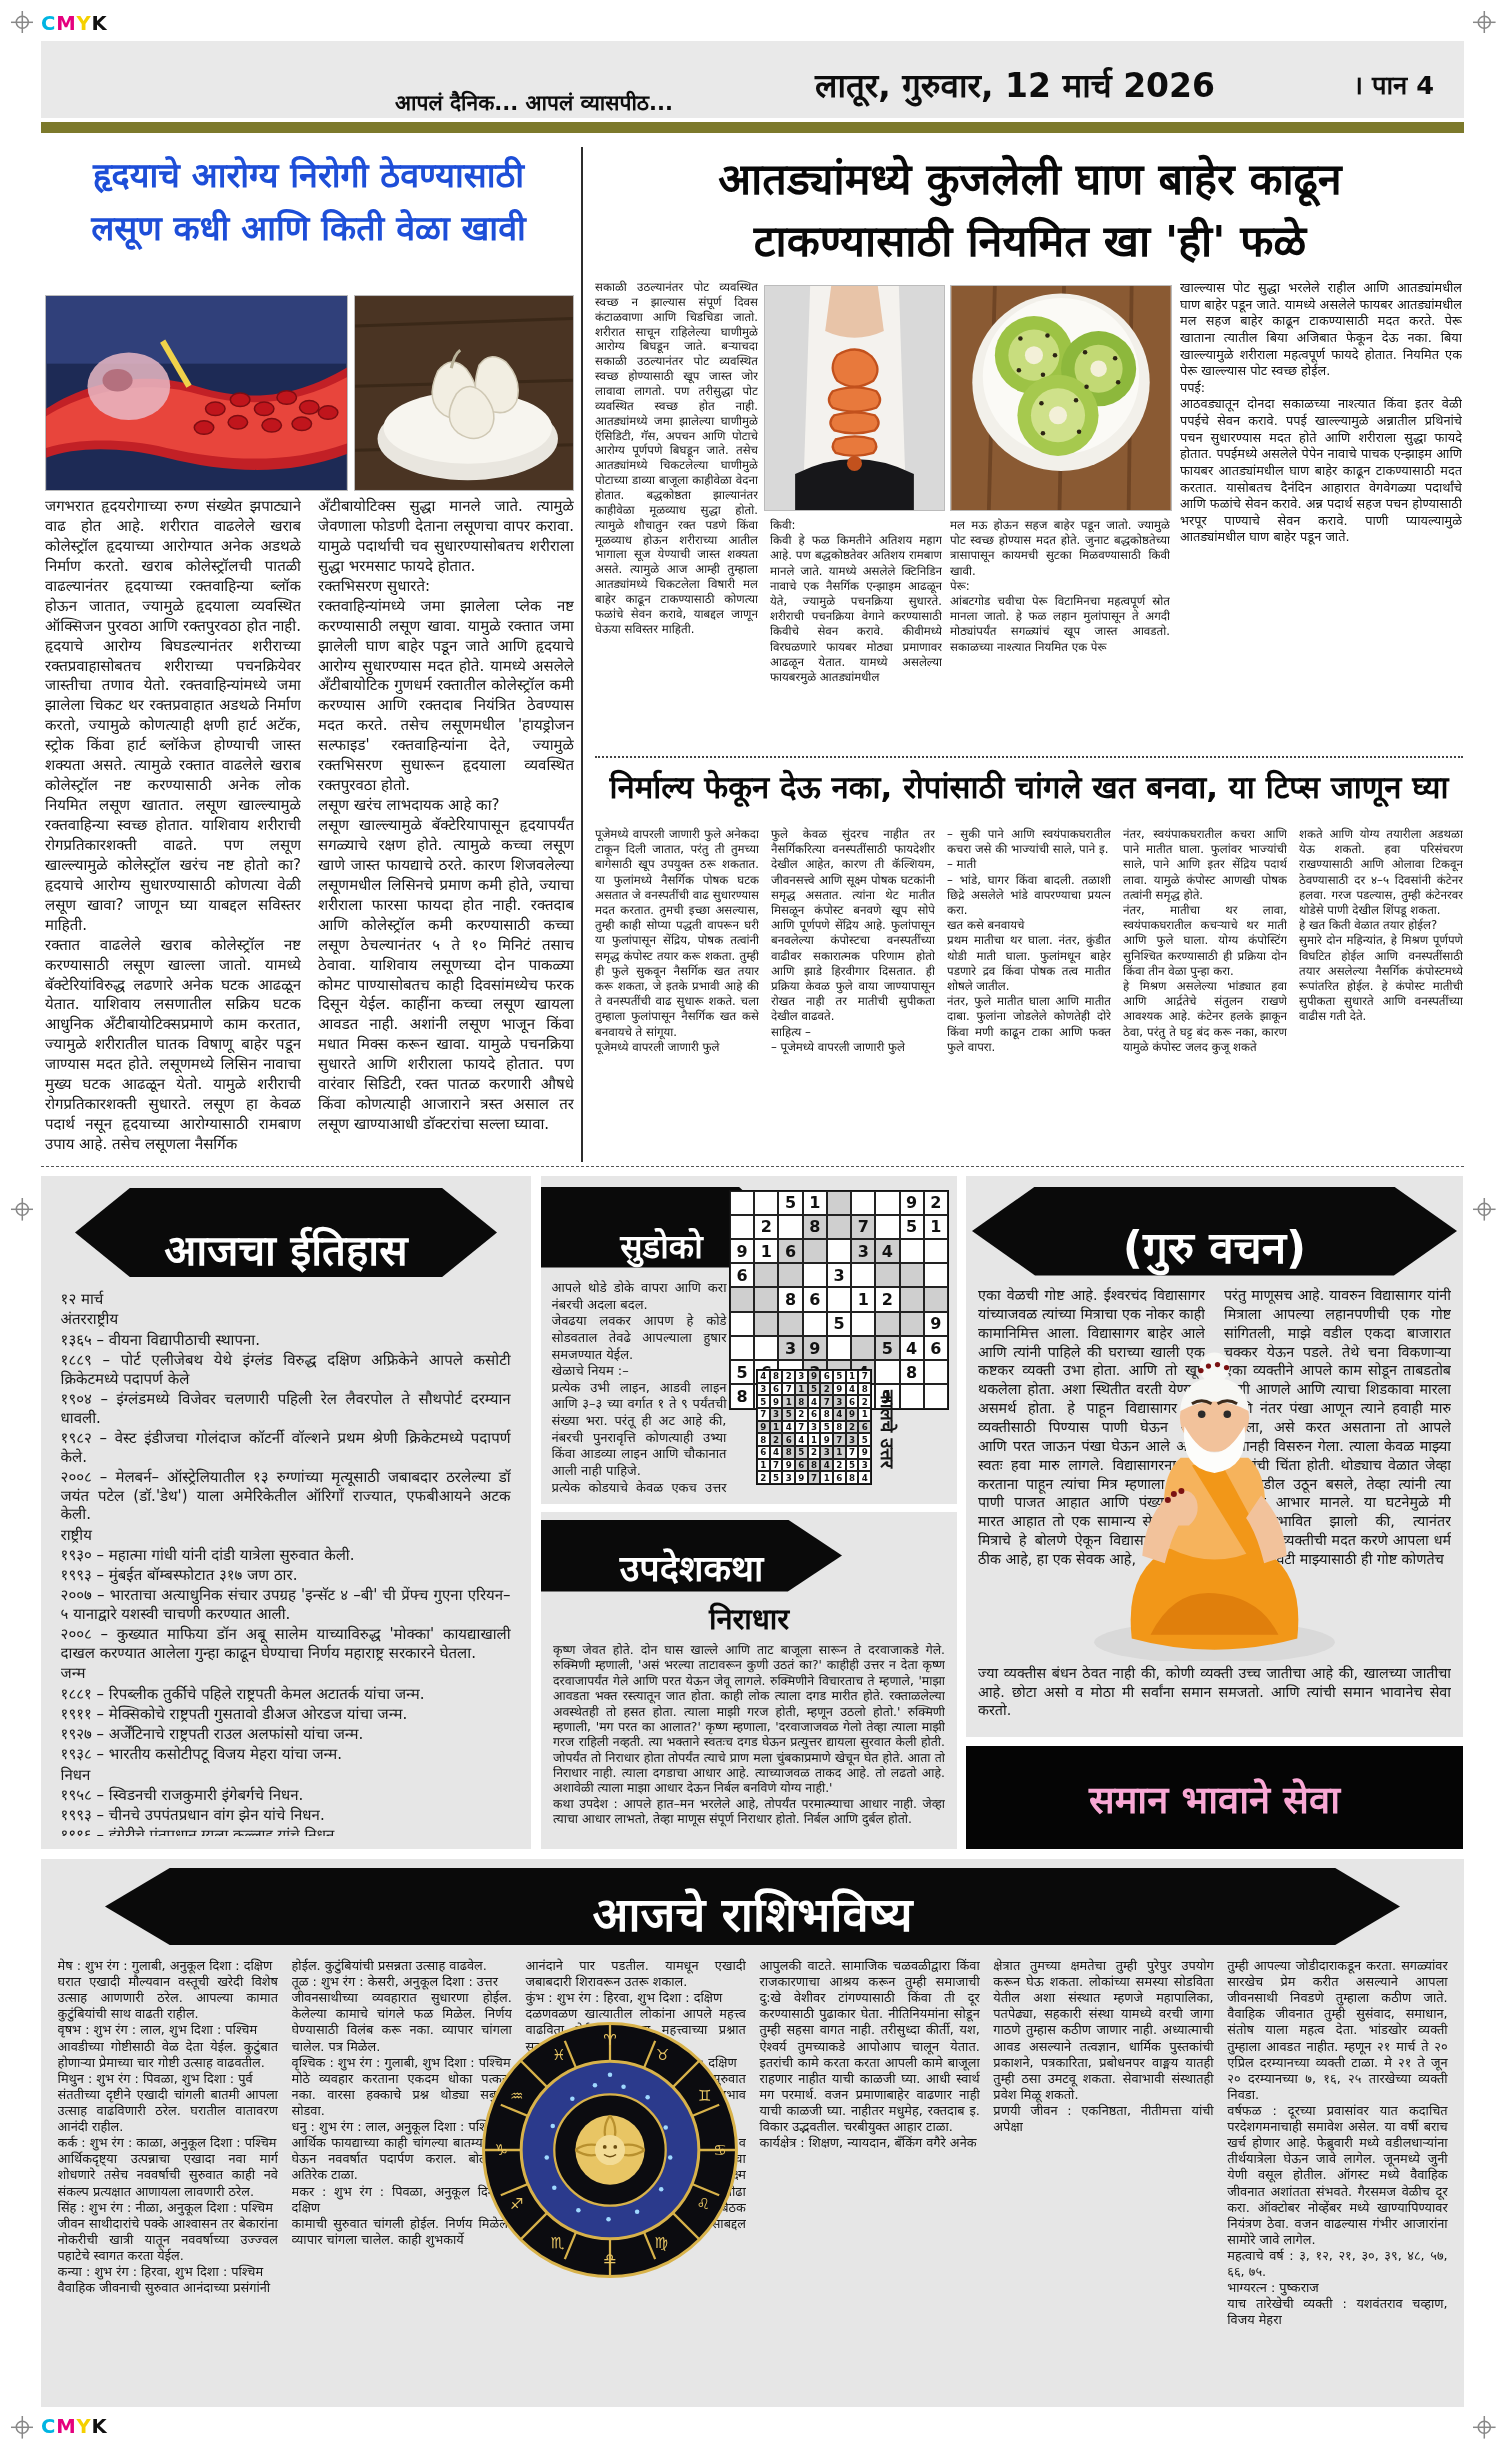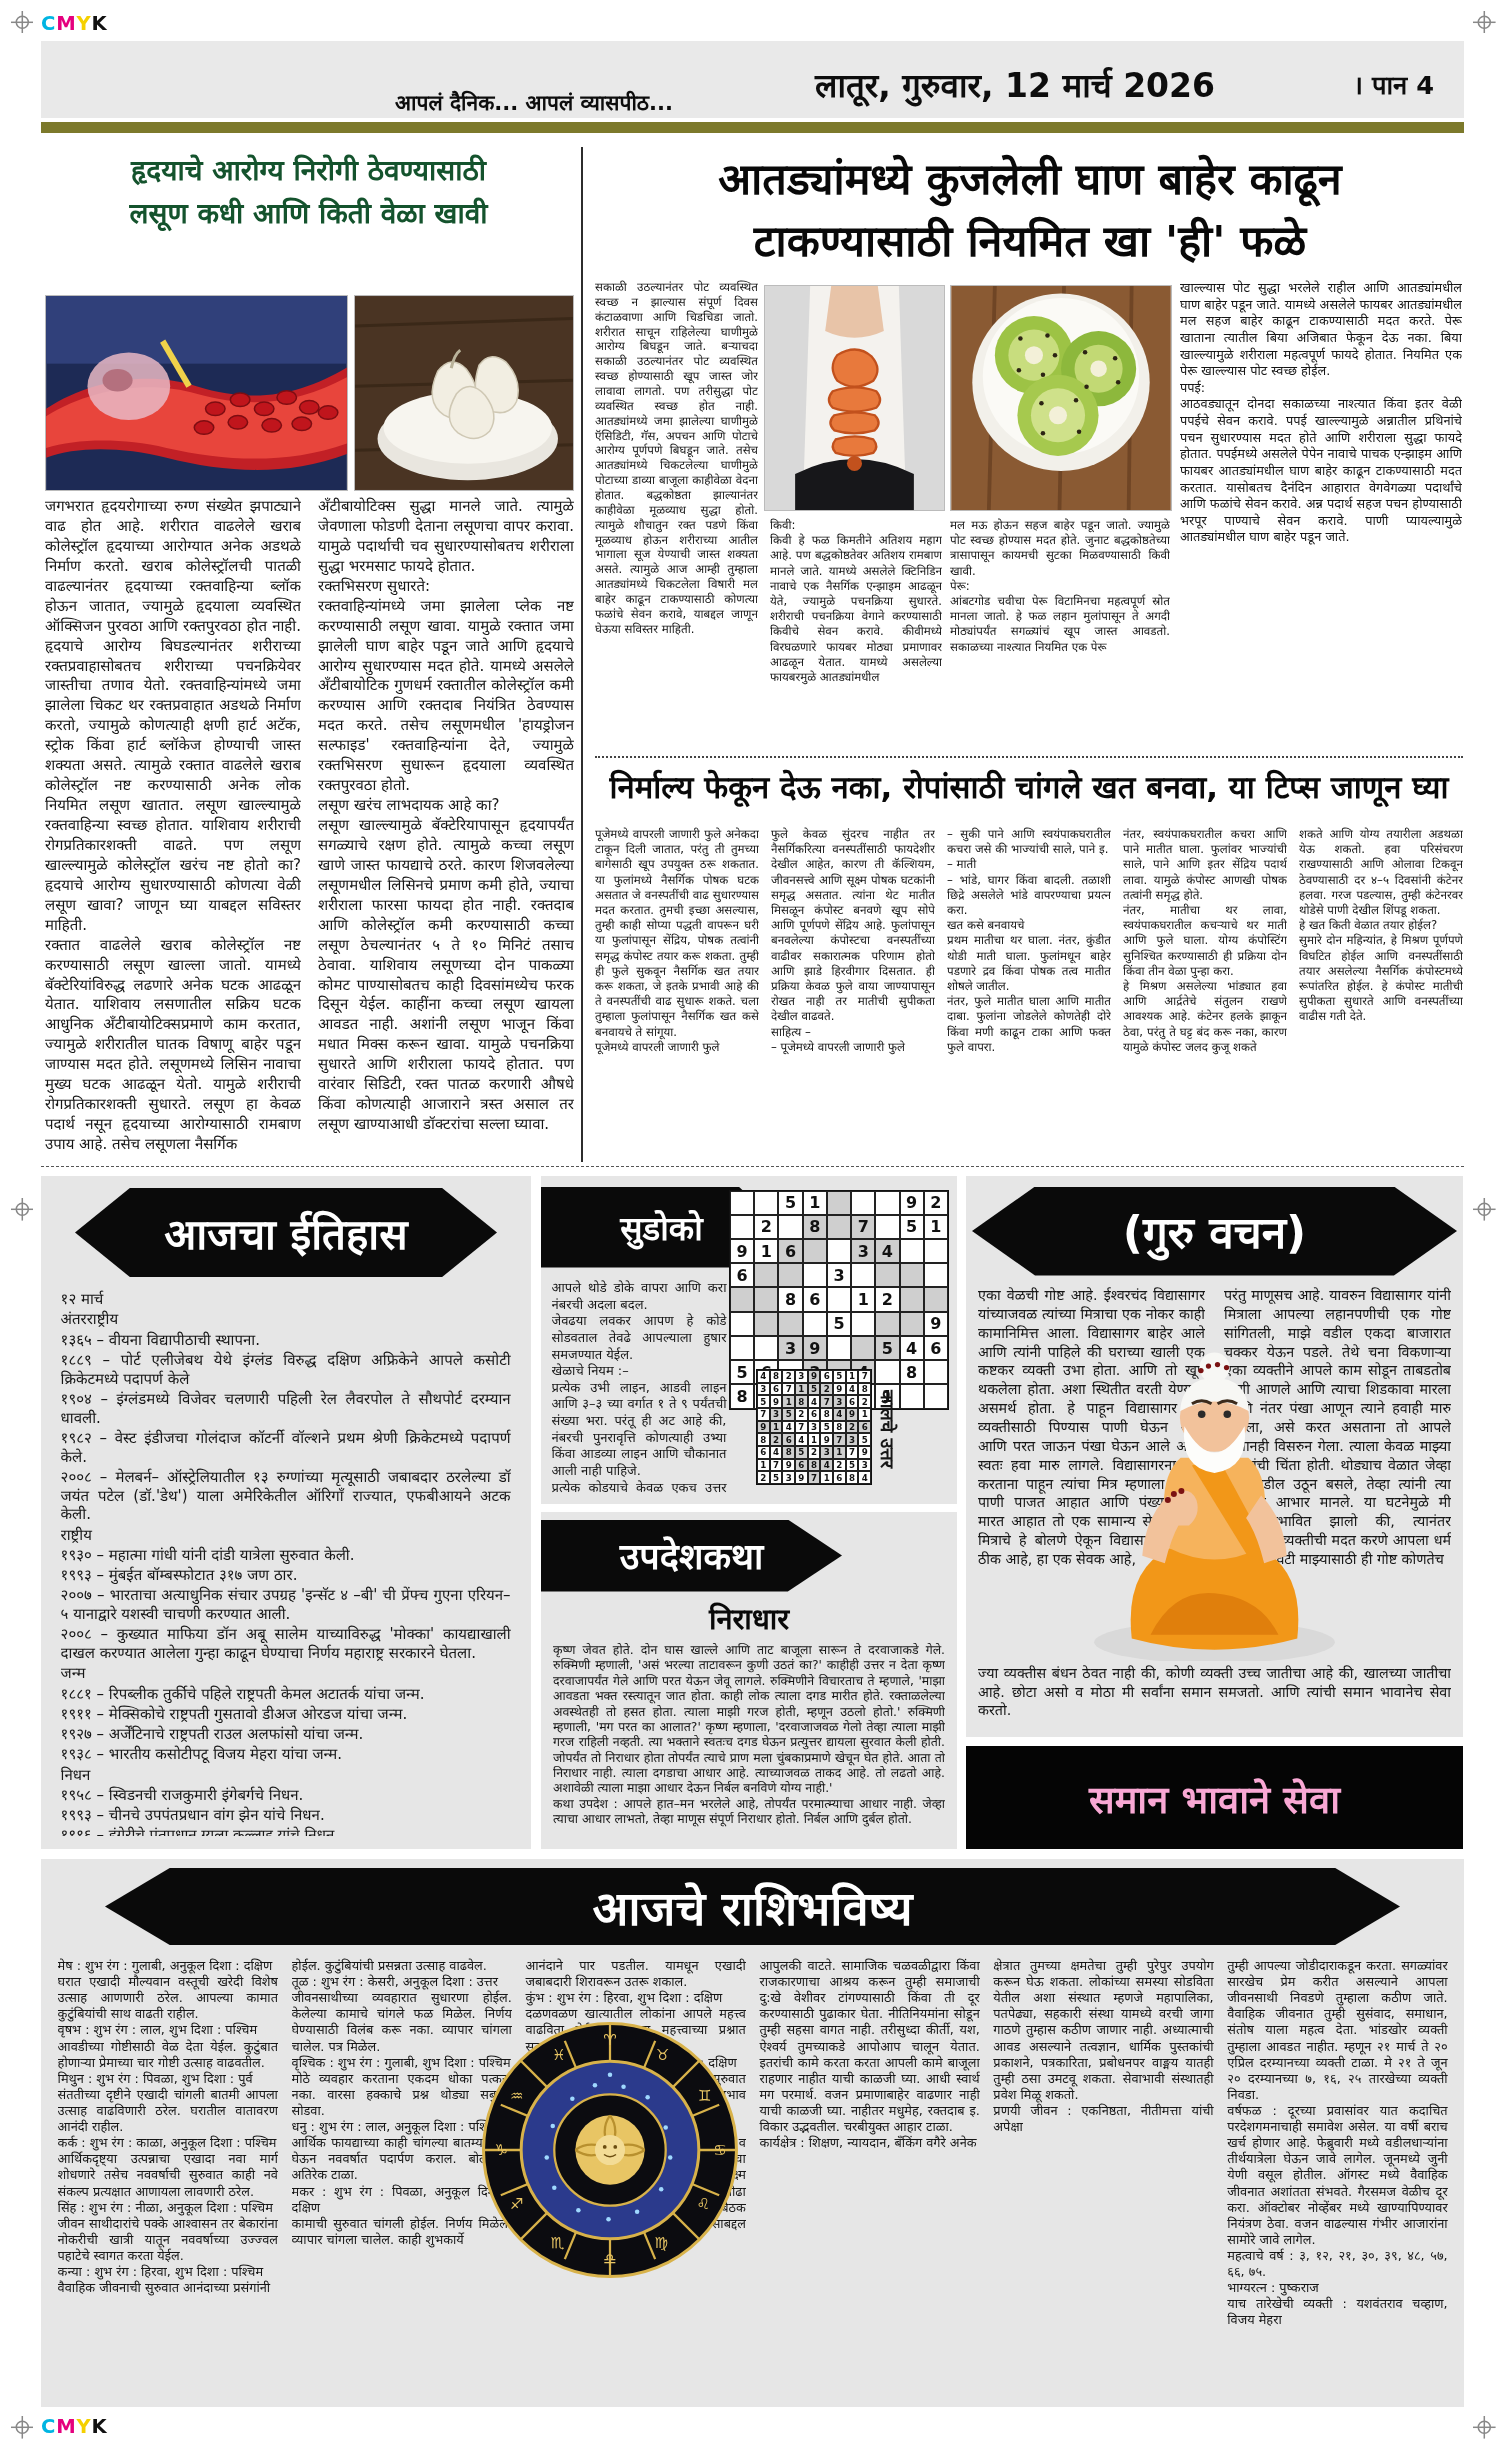--- a/index.html
+++ b/index.html
@@ -12,40 +12,40 @@
   .cmyk .c{color:#00b5e2}.cmyk .m{color:#e5007e}.cmyk .y{color:#f5d000}.cmyk .k{color:#111}
   .regmark{width:22.6px;height:22.6px;}
   
   .masthead{left:41px;top:41px;width:1423px;height:77px;background:#e9e9e9;}
   .mast-title{left:22.6px;top:1.5px;font-size:57px;font-weight:900;color:#0d0d0d;letter-spacing:0.8px;}
   .mast-tag{left:354px;top:47px;font-size:21px;font-weight:bold;color:#0d0d0d;}
   .mast-date{right:249px;top:21px;font-size:33px;font-weight:900;color:#0d0d0d;}
   .mast-page{right:30px;top:25.6px;font-size:25.6px;font-weight:bold;color:#0d0d0d;}
   .olive-bar{left:41px;top:122px;width:1423px;height:11.3px;background:#7c792b;}
   
-  .la-headline{left:45px;top:149px;width:527px;font-size:28px;line-height:1.55;font-weight:900;
-               text-align:center;white-space:pre-line;color:#14532d;}
+  .la-headline{left:45px;top:149px;width:527px;font-size:34px;line-height:1.55;font-weight:900;
+               text-align:center;white-space:pre-line;color:#1d4ed8;}
   .main-headline{left:599px;top:148px;width:862px;font-size:43px;line-height:1.45;font-weight:900;
                text-align:center;white-space:pre-line;color:#090909;}
   .vrule{left:581px;top:147px;width:1.5px;height:1015px;background:#2c2c2c;}
   
   .la-col{top:497px;width:256px;height:661px;font-size:15px;line-height:1.33;}
   .main-intro{left:595px;top:280px;width:163px;height:486px;font-size:11.7px;line-height:1.27;}
   .col-kiwi{left:770px;top:518px;width:172px;height:247px;font-size:11.7px;line-height:1.3;}
   .col-peru{left:950px;top:518px;width:220px;height:247px;font-size:11.7px;line-height:1.3;}
   .col-right{left:1180px;top:280px;width:282px;height:488px;font-size:12.8px;line-height:1.3;}
   .sep-dot{border-top:2.3px dotted #444;height:0;}
   .sep-dash{border-top:1.5px dashed #555;height:0;}
   .compost-head{left:595px;top:765px;width:868px;font-size:31px;font-weight:900;text-align:center;color:#090909;}
   .compost-row{left:595px;top:827px;width:868px;height:331px;display:flex;gap:12px;}
   .compost-row .ccol{flex:1;font-size:11.7px;line-height:1.3;}
   
   .gbox{background:#e6e6e6;}
   .banner{background:#0a0a0a;color:#fff;font-weight:900;text-align:center;
-          display:flex;align-items:center;justify-content:center;}
+          display:flex;align-items:flex-end;justify-content:center;}
   .hex{clip-path:polygon(0 50%,13% 0,87% 0,100% 50%,87% 100%,13% 100%);}
   .hex-wide{clip-path:polygon(0 50%,5% 0,95% 0,100% 50%,95% 100%,5% 100%);}
   .arrow-r{clip-path:polygon(0 0,82% 0,100% 50%,82% 100%,0 100%);}
   
   .history-box{left:41px;top:1176px;width:490px;height:673px;}
   .history-banner{left:34px;top:12px;width:422px;height:89px;font-size:42px;}
   .history-list{left:19.6px;top:114px;width:450px;height:546px;font-size:15px;line-height:1.25;text-align:justify;overflow:hidden;}
   .history-list div{margin-bottom:1.5px;}
   
   .sudoku-box{left:541px;top:1176px;width:416px;height:328px;}

